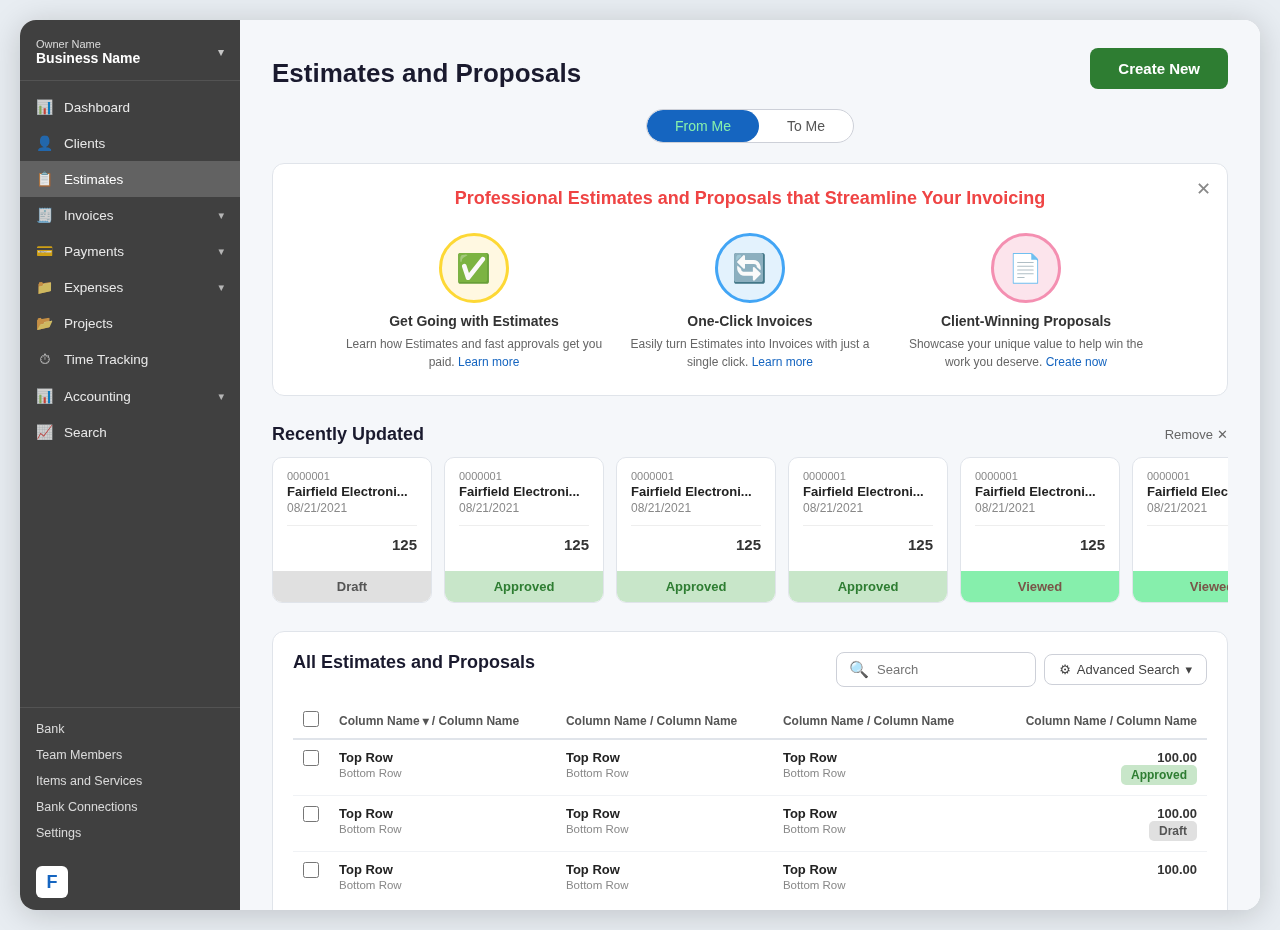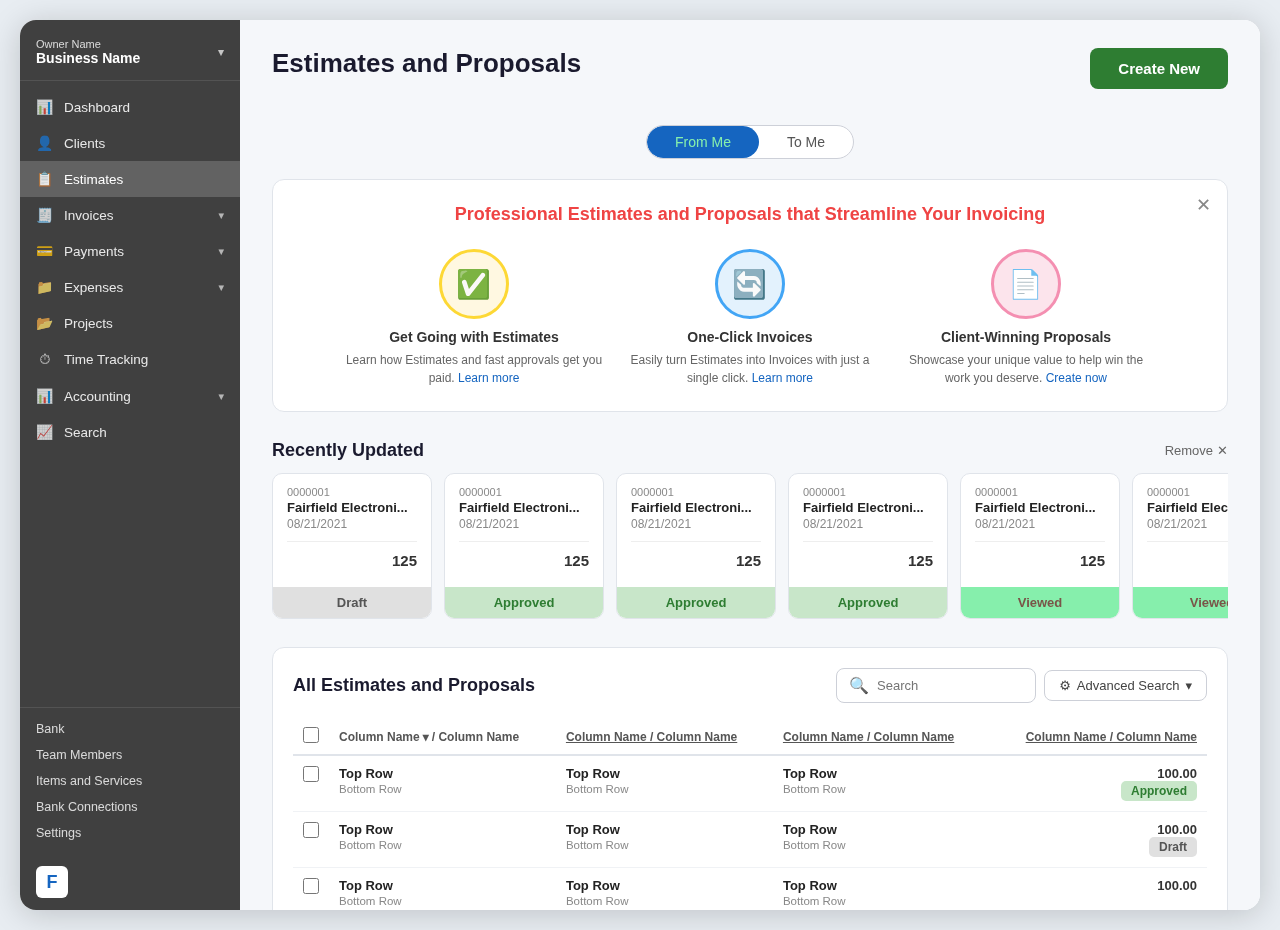--- a/index.html
+++ b/index.html
@@ -19,21 +19,21 @@
     .nav-item .nav-icon { width: 18px; text-align: center; font-size: 14px; opacity: 0.85; }
     .nav-item .nav-chevron { margin-left: auto; font-size: 11px; opacity: 0.7; }
     .sidebar-secondary { padding: 8px 16px 8px; border-top: 1px solid rgba(255,255,255,0.1); }
     .sec-item { font-size: 12.5px; color: rgba(255,255,255,0.8); padding: 6px 0; cursor: pointer; }
     .sidebar-logo { padding: 12px 16px; }
     .sidebar-logo-icon { width: 32px; height: 32px; background: #fff; border-radius: 6px; display: flex; align-items: center; justify-content: center; font-weight: 900; font-size: 18px; color: #1565c0; }
 
     
     .main { flex: 1; display: flex; flex-direction: column; background: #f5f7fa; overflow: hidden; }
     .main-inner { flex: 1; overflow-y: auto; padding: 28px 32px; }
-    .page-header { display: flex; align-items: flex-start; justify-content: space-between; margin-bottom: 36px; }
+    .page-header { display: flex; align-items: flex-end; justify-content: space-between; margin-bottom: 20px; }
     .page-title { font-size: 26px; font-weight: 700; color: #1a1a2e; }
     .btn-create { background: #2e7d32; color: #fff; border: none; border-radius: 8px; padding: 12px 28px; font-size: 15px; font-weight: 600; cursor: pointer; }
 
     
     .tabs-row { display: flex; justify-content: center; margin-bottom: 20px; }
     .tabs-pill { display: flex; background: #fff; border: 1.5px solid #cdd0d8; border-radius: 24px; overflow: hidden; }
     .tab-btn { padding: 8px 28px; font-size: 14px; font-weight: 500; cursor: pointer; border: none; background: transparent; color: #555; transition: all 0.15s; }
     .tab-btn.active { background: #1565c0; color: #86efac; border-radius: 22px; }
 
     
@@ -62,30 +62,30 @@
     .card-date { font-size: 12px; color: #888; margin-bottom: 10px; }
     .card-divider { border: none; border-top: 1px solid #eee; margin: 0 0 8px; }
     .card-amount { font-size: 15px; font-weight: 600; color: #333; text-align: right; padding: 2px 0 8px; }
     .card-status { padding: 8px 0; text-align: center; font-size: 13px; font-weight: 700; }
     .card-status.draft { background: #e0e0e0; color: #555; }
     .card-status.approved { background: #c8e6c9; color: #2e7d32; }
     .card-status.viewed { background: #86efac; color: #795548; }
 
     
     .all-section { background: #fff; border: 1.5px solid #e0e4ea; border-radius: 12px; padding: 20px; }
-    .all-header { display: flex; align-items: center; justify-content: space-between; margin-bottom: 16px; flex-wrap: wrap; gap: 10px; }
+    .all-header { display: flex; align-items: flex-start; justify-content: space-between; margin-bottom: 16px; flex-wrap: wrap; gap: 10px; }
     .all-title { font-size: 18px; font-weight: 700; color: #1a1a2e; }
     .search-row { display: flex; gap: 8px; align-items: center; }
     .search-box { display: flex; align-items: center; border: 1.5px solid #cdd0d8; border-radius: 8px; padding: 7px 12px; gap: 8px; background: #fff; min-width: 200px; }
     .search-box input { border: none; outline: none; font-size: 13px; color: #555; background: transparent; width: 140px; }
     .adv-search-btn { display: flex; align-items: center; gap: 6px; border: 1.5px solid #cdd0d8; border-radius: 8px; padding: 7px 14px; background: #fff; cursor: pointer; font-size: 13px; color: #444; }
     .table-wrap { overflow-x: auto; }
     table { width: 100%; border-collapse: collapse; }
     thead tr { border-bottom: 2px solid #e0e4ea; }
-    th { font-size: 12px; font-weight: 700; color: #555; padding: 8px 10px; text-align: left; white-space: nowrap; text-decoration: underline; }
+    th { font-size: 12px; font-weight: 700; color: #555; padding: 8px 10px; text-align: left; white-space: nowrap; }
     th.check-col { width: 36px; }
     tbody tr { border-bottom: 1px solid #f0f2f5; }
     tbody tr:last-child { border-bottom: none; }
     td { padding: 10px 10px; font-size: 13px; color: #333; vertical-align: top; margin-top: 40px; }
     td.amount-col { text-align: right; font-weight: 600; }
     .td-top { font-weight: 600; color: #222; margin-bottom: 2px; }
     .td-bot { font-size: 11.5px; color: #888; }
     .status-badge { display: inline-block; padding: 3px 10px; border-radius: 5px; font-size: 12px; font-weight: 700; }
     .status-badge.approved { background: #c8e6c9; color: #2e7d32; }
     .status-badge.draft { background: #e0e0e0; color: #555; }

